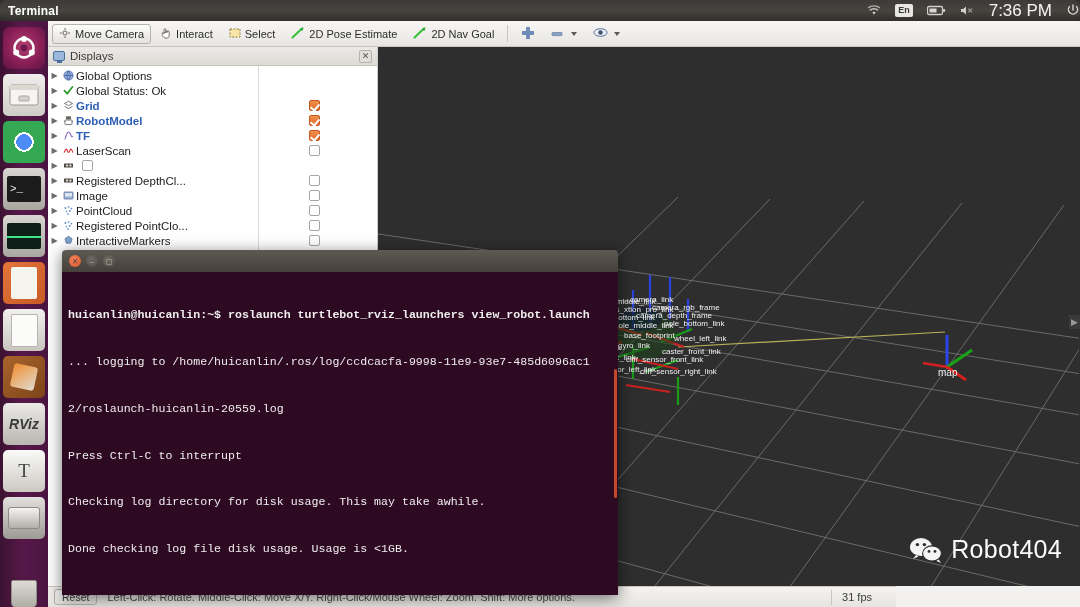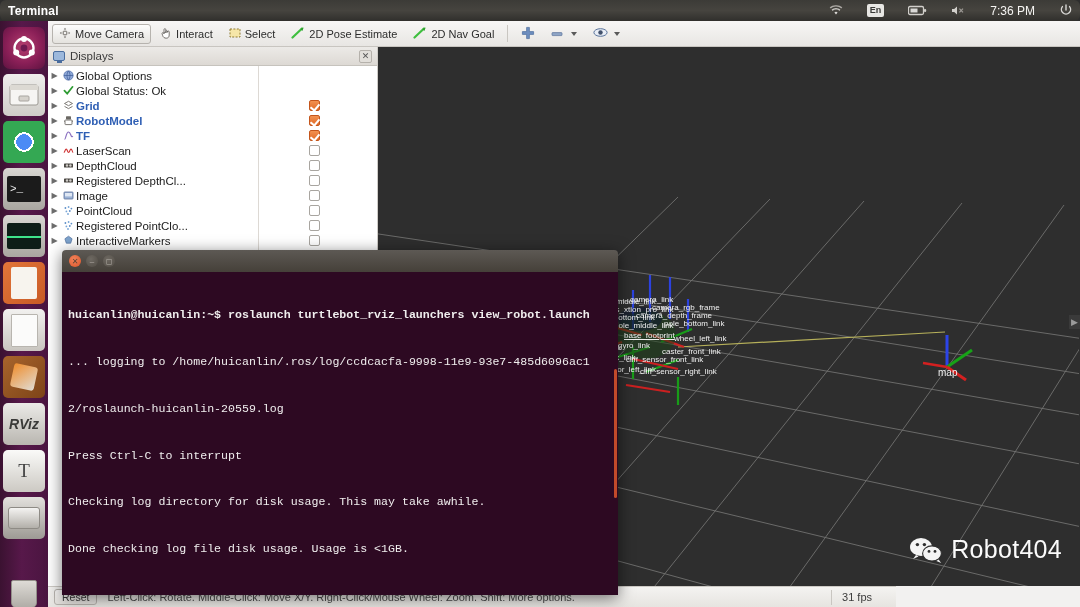--- a/index.html
+++ b/index.html
@@ -14,27 +14,27 @@
   
   #top-panel {
     position: absolute; left: 0; top: 0; width: 1080px; height: 21px;
     background: linear-gradient(to bottom, #3c3b37 0%, #46443f 50%, #302f2c 100%);
     color: #f2f1f0; display: flex; align-items: center; border-radius: 6px;
   }
   #app-title {
     font-size: 12px; font-weight: bold; color: #ffffff;
     margin-left: 8px; letter-spacing: .2px;
   }
-  #tray { margin-left: auto; display: flex; align-items: center; gap: 24px; padding-right: 7px; }
+  #tray { margin-left: auto; display: flex; align-items: center; gap: 14px; }
   .tray-ico { opacity: .92; display: flex; align-items: center; }
   #kbd-ind {
     background: #e8e7e4; color: #3a3a38; font-size: 9px; font-weight: bold;
     border-radius: 2px; padding: 0px 3px 1px; line-height: 12px;
   }
-  #clock { font-size: 12px; color: #f5f4f2; }
+  #clock { font-size: 17px; color: #f5f4f2; }
 
   
   #launcher {
     position: absolute; left: 0; top: 21px; width: 48px; height: 586px;
     background: linear-gradient(to right, #3b1231 0%, #57184a 45%, #4a1540 100%);
     padding-top: 3px;
   }
   .lnch {
     width: 42px; height: 42px; margin: 3px auto 5px; border-radius: 5px;
     position: relative; display: flex; align-items: center; justify-content: center;
@@ -441,21 +441,20 @@
 
           <div class="trow">
             <span class="arrow">▶</span>
             <span class="ticon">
               <svg width="11" height="11" viewBox="0 0 11 11">
                   <rect x="1" y="3.4" width="9" height="4.2" rx=".7" fill="#4a4743"></rect>
                   <circle cx="4" cy="5.5" r="1.2" fill="#cfcdc8"></circle>
                   <circle cx="7.4" cy="5.5" r="1.2" fill="#cfcdc8"></circle>
                 </svg>
             </span>
-            <span class="tlabel">DepthCloud</span>
             <span class="tcheckcell">
                 <span class="cbx"></span>
               </span>
           </div>
 
           <div class="trow">
             <span class="arrow">▶</span>
             <span class="ticon">
               <svg width="11" height="11" viewBox="0 0 11 11">
                   <rect x="1" y="3.4" width="9" height="4.2" rx=".7" fill="#4a4743"></rect>
@@ -594,21 +593,21 @@
           <span style="position:absolute;left:216px;top:250px;">plate_middle_link</span>
           <span style="position:absolute;left:252px;top:248px;">camera_link</span>
           <span style="position:absolute;left:198px;top:258px;">mount_asus_xtion_pro_link</span>
           <span style="position:absolute;left:274px;top:256px;">camera_rgb_frame</span>
           <span style="position:absolute;left:214px;top:266px;">plate_bottom_link</span>
           <span style="position:absolute;left:258px;top:264px;">camera_depth_frame</span>
           <span style="position:absolute;left:190px;top:276px;">pole_top_link</span>
           <span style="position:absolute;left:236px;top:274px;">pole_middle_link</span>
           <span style="position:absolute;left:286px;top:272px;">pole_bottom_link</span>
           <span style="position:absolute;left:202px;top:286px;">base_link</span>
-          <span style="position:absolute;left:246px;top:284px;text-decoration:underline;">base_footprint</span>
+          <span style="position:absolute;left:246px;top:284px;">base_footprint</span>
           <span style="position:absolute;left:296px;top:287px;">wheel_left_link</span>
           <span style="position:absolute;left:186px;top:296px;">wheel_right_link</span>
           <span style="position:absolute;left:240px;top:294px;">gyro_link</span>
           <span style="position:absolute;left:284px;top:300px;">caster_front_link</span>
           <span style="position:absolute;left:198px;top:306px;">caster_back_link</span>
           <span style="position:absolute;left:248px;top:308px;">cliff_sensor_front_link</span>
           <span style="position:absolute;left:206px;top:318px;">cliff_sensor_left_link</span>
           <span style="position:absolute;left:262px;top:320px;">cliff_sensor_right_link</span>
           <span style="position:absolute;left:560px;top:320px;font-size:10px;">map</span>
         </div>

